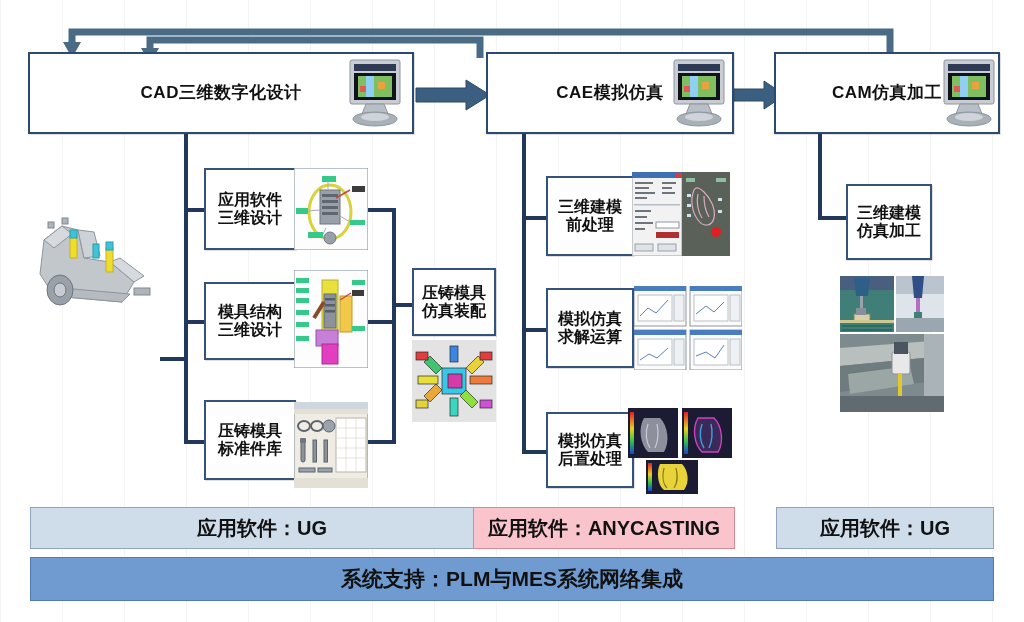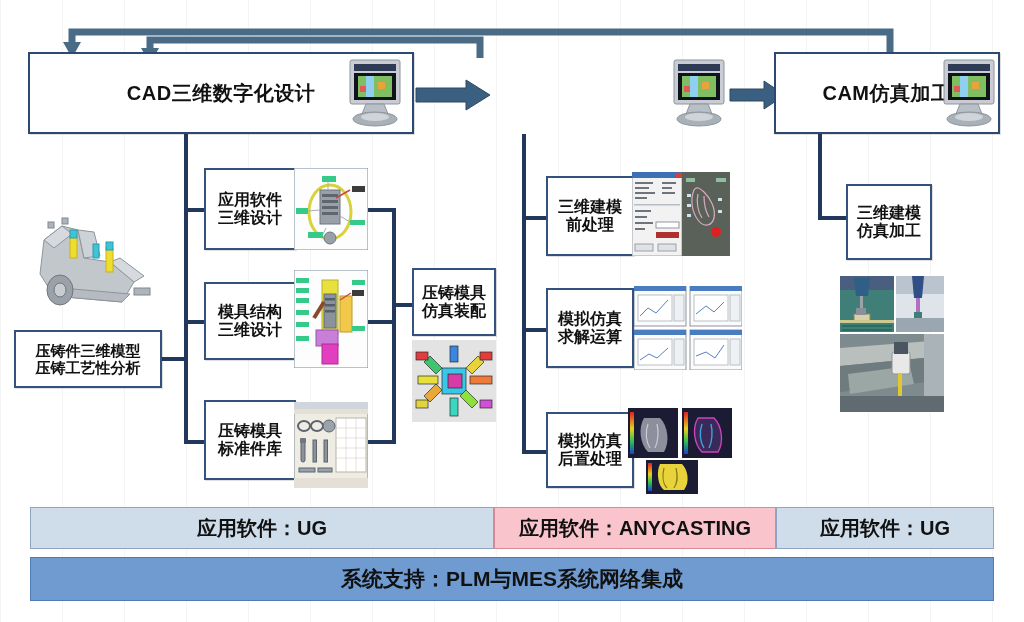--- a/index.html
+++ b/index.html
@@ -10,21 +10,21 @@
   #grid{position:absolute;inset:0;
     background-image:repeating-linear-gradient(to right,rgba(0,0,0,0.045) 0 1px,transparent 1px 62px);
     pointer-events:none;}
 
   .node{position:absolute;box-sizing:border-box;background:#ffffff;
         border:2px solid #31527a;display:flex;align-items:center;justify-content:center;
         text-align:center;color:#111;font-weight:bold;line-height:1.15;
         box-shadow:1px 1px 0 rgba(0,0,0,.12);}
   .node .lbl{white-space:pre-line;}
 
-  .main{font-size:20px;letter-spacing:.5px;border-color:#2b4a73;}
+  .main{font-size:17px;letter-spacing:.5px;border-color:#2b4a73;}
   .sub{font-size:16px;border-color:#33537e;}
 
   .line{position:absolute;background:#22375c;}
   .hline{height:4px;}
   .vline{width:4px;}
 
   .fb{position:absolute;}
   .fb svg{display:block;}
 
   .thumb{position:absolute;overflow:hidden;}
@@ -80,20 +80,23 @@
       <rect x="14" y="18" width="34" height="21" fill="#7fbf62"></rect>
       <rect x="22" y="18" width="8" height="21" fill="#8fd0f0"></rect>
       <rect x="34" y="24" width="7" height="7" fill="#e8a33d"></rect>
       <rect x="16" y="28" width="6" height="6" fill="#e05a5a"></rect>
       <path d="M 22 46 L 40 46 L 44 56 L 18 56 Z" fill="#b9bfc6" stroke="#8e959d"></path>
       <ellipse cx="31" cy="61" rx="22" ry="7" fill="#a8b0b8" stroke="#8e959d"></ellipse>
       <ellipse cx="31" cy="59" rx="14" ry="4" fill="#cfd4da"></ellipse>
     </svg>
   </div>
 
+  <div class="node main" style="left:486px;top:52px;width:248px;height:82px;">
+    <span class="lbl">CAE模拟仿真</span>
+  </div>
   <div class="monitor" style="left:668px;top:58px;">
     <svg width="62" height="72" viewBox="0 0 62 72">
       <rect x="6" y="2" width="50" height="44" rx="2" fill="#c9cdd3" stroke="#8e959d"></rect>
       <rect x="10" y="6" width="42" height="7" fill="#2f3a54"></rect>
       <rect x="10" y="15" width="42" height="27" fill="#10131c"></rect>
       <rect x="14" y="18" width="34" height="21" fill="#7fbf62"></rect>
       <rect x="22" y="18" width="8" height="21" fill="#8fd0f0"></rect>
       <rect x="34" y="24" width="7" height="7" fill="#e8a33d"></rect>
       <rect x="16" y="28" width="6" height="6" fill="#e05a5a"></rect>
       <path d="M 22 46 L 40 46 L 44 56 L 18 56 Z" fill="#b9bfc6" stroke="#8e959d"></path>
@@ -231,24 +234,20 @@
       <ellipse cx="46" cy="94" rx="6" ry="7" fill="#c8ccd1" stroke="#6e757c"></ellipse>
       <rect x="56" y="40" width="7" height="22" fill="#eedc2f" stroke="#c4b41e"></rect>
       <rect x="56" y="34" width="7" height="8" fill="#3ec4d6" stroke="#2a9cab"></rect>
       <rect x="92" y="52" width="7" height="24" fill="#eedc2f" stroke="#c4b41e"></rect>
       <rect x="92" y="46" width="7" height="8" fill="#3ec4d6" stroke="#2a9cab"></rect>
       <rect x="79" y="48" width="6" height="14" fill="#3ec4d6" stroke="#2a9cab"></rect>
       <rect x="34" y="26" width="6" height="6" fill="#aeb4ba" stroke="#80878e"></rect>
       <rect x="48" y="22" width="6" height="6" fill="#aeb4ba" stroke="#80878e"></rect>
       <rect x="120" y="92" width="16" height="7" fill="#aeb4ba" stroke="#80878e"></rect>
     </svg>
-  </div>
-  <div class="node sub" style="left:14px;top:330px;width:148px;height:58px;font-size:15px;">
-    <span class="lbl">压铸件三维模型
-压铸工艺性分析</span>
   </div>
 
   <div class="node sub" style="left:412px;top:268px;width:84px;height:68px;">
     <span class="lbl">压铸模具
 仿真装配</span>
   </div>
   <div class="thumb" style="left:412px;top:340px;width:84px;height:82px;">
     <svg width="84" height="82" viewBox="0 0 84 82">
       <rect x="0" y="0" width="84" height="82" fill="#e3e3e3"></rect>
       <g stroke="#2a2a2a" stroke-width="0.7">
@@ -429,21 +428,21 @@
       <rect x="54" y="66" width="14" height="12" fill="#4a5560"></rect>
       <rect x="58" y="98" width="4" height="24" fill="#e0c830"></rect>
       <rect x="0" y="120" width="104" height="16" fill="#5f6b70"></rect>
       <rect x="84" y="58" width="20" height="62" fill="#aab4b8"></rect>
     </svg>
   </div>
 
   <div class="bar bar-blue" style="left:30px;top:507px;width:464px;height:42px;font-size:20px;">
     <span>应用软件：UG</span>
   </div>
-  <div class="bar bar-pink" style="left:494px;top:507px;width:282px;height:42px;font-size:20px;">
+  <div class="bar bar-pink" style="left:473px;top:507px;width:262px;height:42px;font-size:20px;">
     <span>应用软件：ANYCASTING</span>
   </div>
   <div class="bar bar-blue" style="left:776px;top:507px;width:218px;height:42px;font-size:20px;">
     <span>应用软件：UG</span>
   </div>
 
   <div class="bar bar-sys" style="left:30px;top:557px;width:964px;height:44px;font-size:21px;">
     <span>系统支持：PLM与MES系统网络集成</span>
   </div>
 </div>

